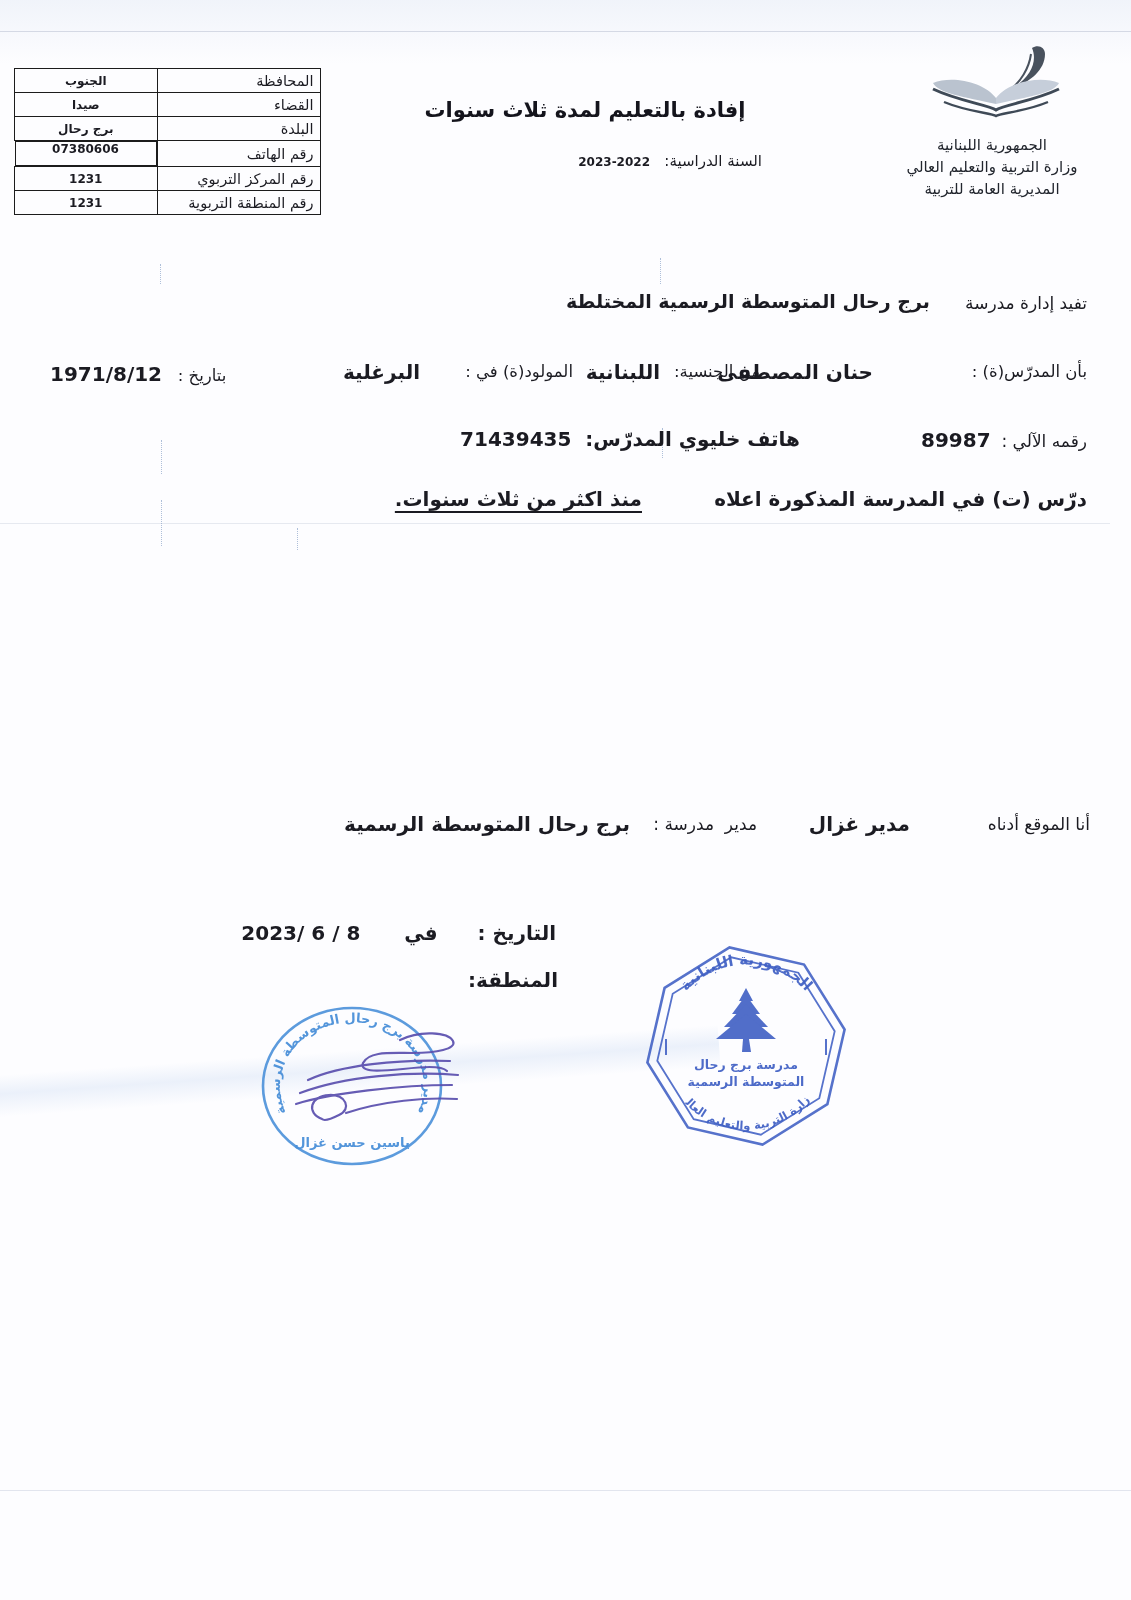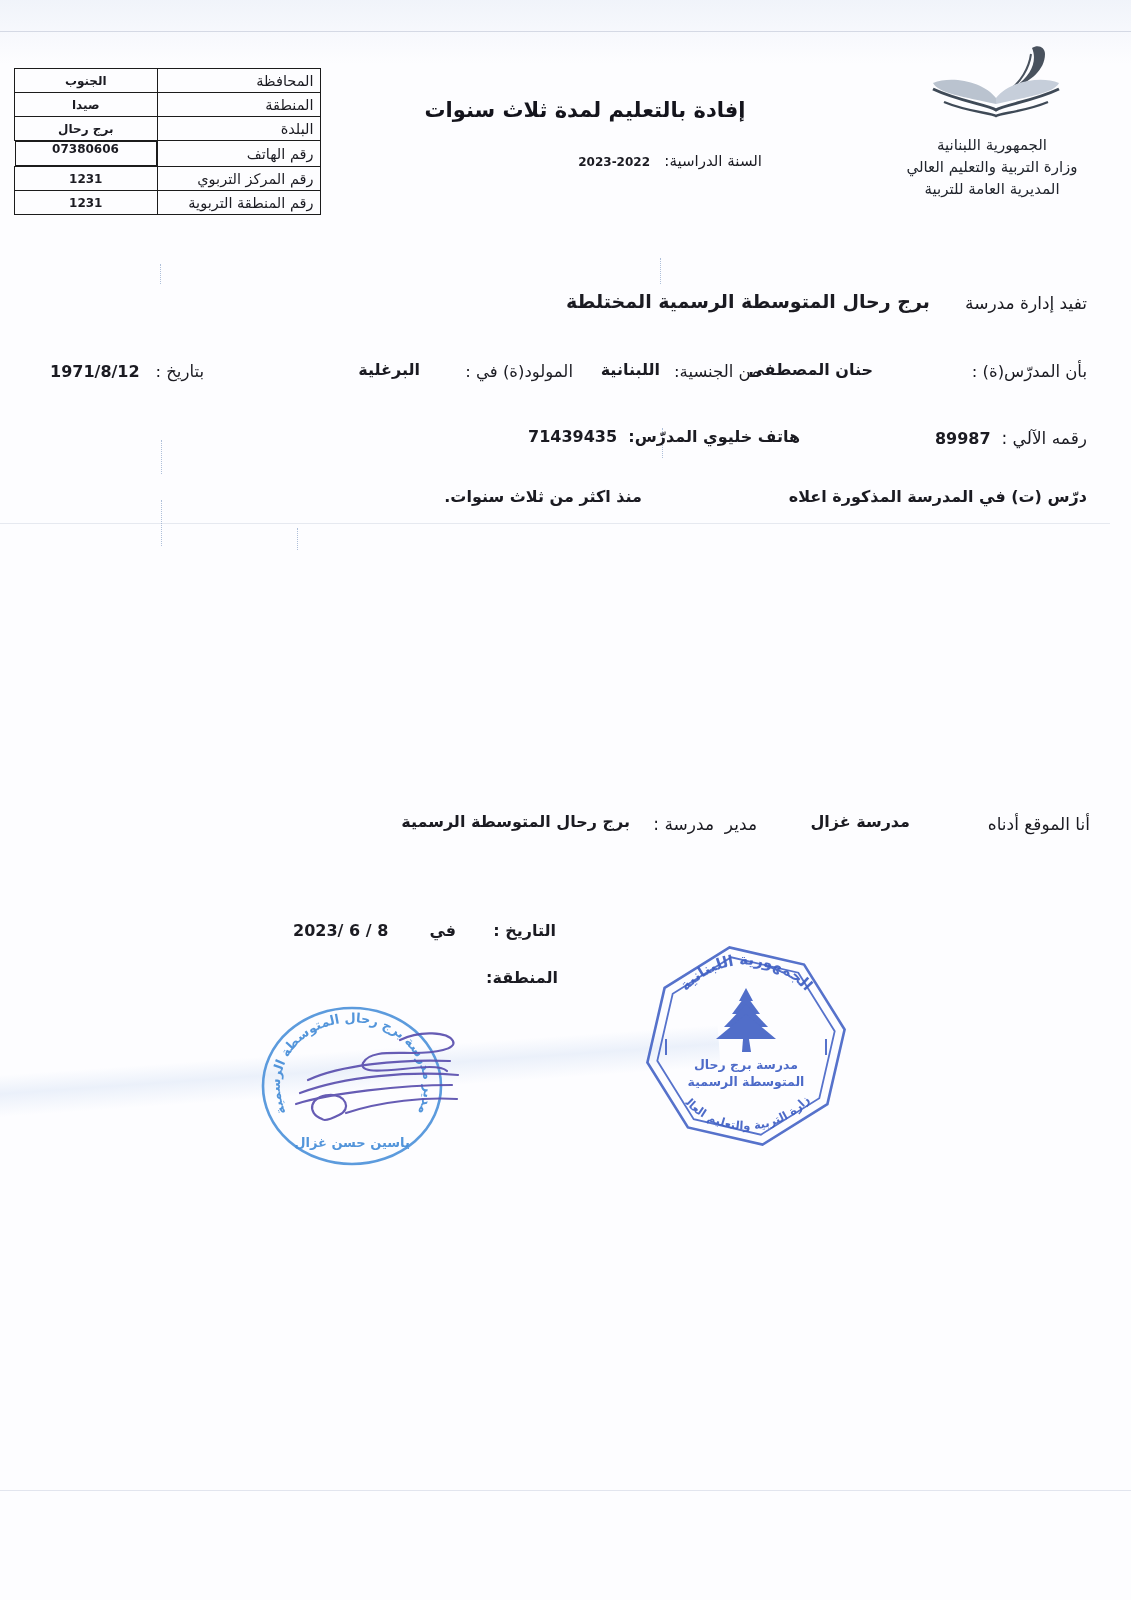--- a/index.html
+++ b/index.html
@@ -49,23 +49,23 @@
 
   .ministry{
     text-align:center;font-size:15px;line-height:22px;color:#22262e;
   }
   .cert-title{font-size:21px;font-weight:bold;text-align:center;color:#14141c;}
   .year-line{font-size:15px;}
   .year-line .yr{font-weight:bold;font-size:12px;}
 
   .t17{font-size:17px;}
   .t165{font-size:16.5px;}
-  .t18b{font-size:16px;font-weight:bold;}
+  .t18b{font-size:20px;font-weight:bold;}
   .t19b{font-size:19px;font-weight:bold;}
-  .underline{text-underline-offset:5px;}
+  .underline{text-decoration:underline;text-underline-offset:5px;}
 
   svg text{font-family:"DejaVu Sans", sans-serif;}
 </style>
 </head>
 <body>
 
 <div id="page">
 
   <div class="streak h-line" style="top:31px;left:0;width:1131px;"></div>
   <div class="streak h-line" style="top:523px;left:0;width:1110px;opacity:.6;"></div>
@@ -79,21 +79,21 @@
   <div class="streak dot-v" style="left:297px;top:528px;height:22px;"></div>
 
   <div class="abs" style="left:14px;top:68px;">
     <table class="info">
       <tbody>
           <tr>
         <td class="lbl">المحافظة</td>
         <td class="val">الجنوب</td>
       </tr>
       <tr>
-        <td class="lbl">المنطقة</td>
+        <td class="lbl">القضاء</td>
         <td class="val">صيدا</td>
       </tr>
       <tr>
         <td class="lbl">البلدة</td>
         <td class="val">برج رحال</td>
       </tr>
       <tr>
         <td class="lbl">رقم الهاتف</td>
         <td class="val ltr">07380606</td>
       </tr>
@@ -152,21 +152,21 @@
   <span class="abs t18b" style="right:331px;top:427px;white-space:nowrap;">
     <span>هاتف خليوي المدرّس:</span>&nbsp;
     <span class="ltr">71439435</span>
   </span>
 
   <span class="abs t18b" style="right:44px;top:487px;">درّس (ت) في المدرسة المذكورة اعلاه</span>
   <span class="abs t18b underline" style="right:489px;top:487px;">منذ اكثر من ثلاث سنوات.</span>
 
 
   <span class="abs t17" style="right:41px;top:814px;">أنا الموقع أدناه</span>
-  <span class="abs t18b" style="right:221px;top:812px;">مدرسة غزال</span>
+  <span class="abs t18b" style="right:221px;top:812px;">مدير غزال</span>
   <span class="abs t17 pre" style="right:374px;top:814px;text-align:center;">مدير  مدرسة : </span>
   <span class="abs t18b" style="right:501px;top:812px;">برج رحال المتوسطة الرسمية</span>
 
   <span class="abs t18b" style="right:575px;top:921px;white-space:nowrap;">
     <span>التاريخ :</span>
     <span style="display:inline-block;width:26px;"></span>
     <span>في</span>
     <span style="display:inline-block;width:30px;"></span>
     <span class="ltr">2023/ 6 / 8</span>
   </span>

